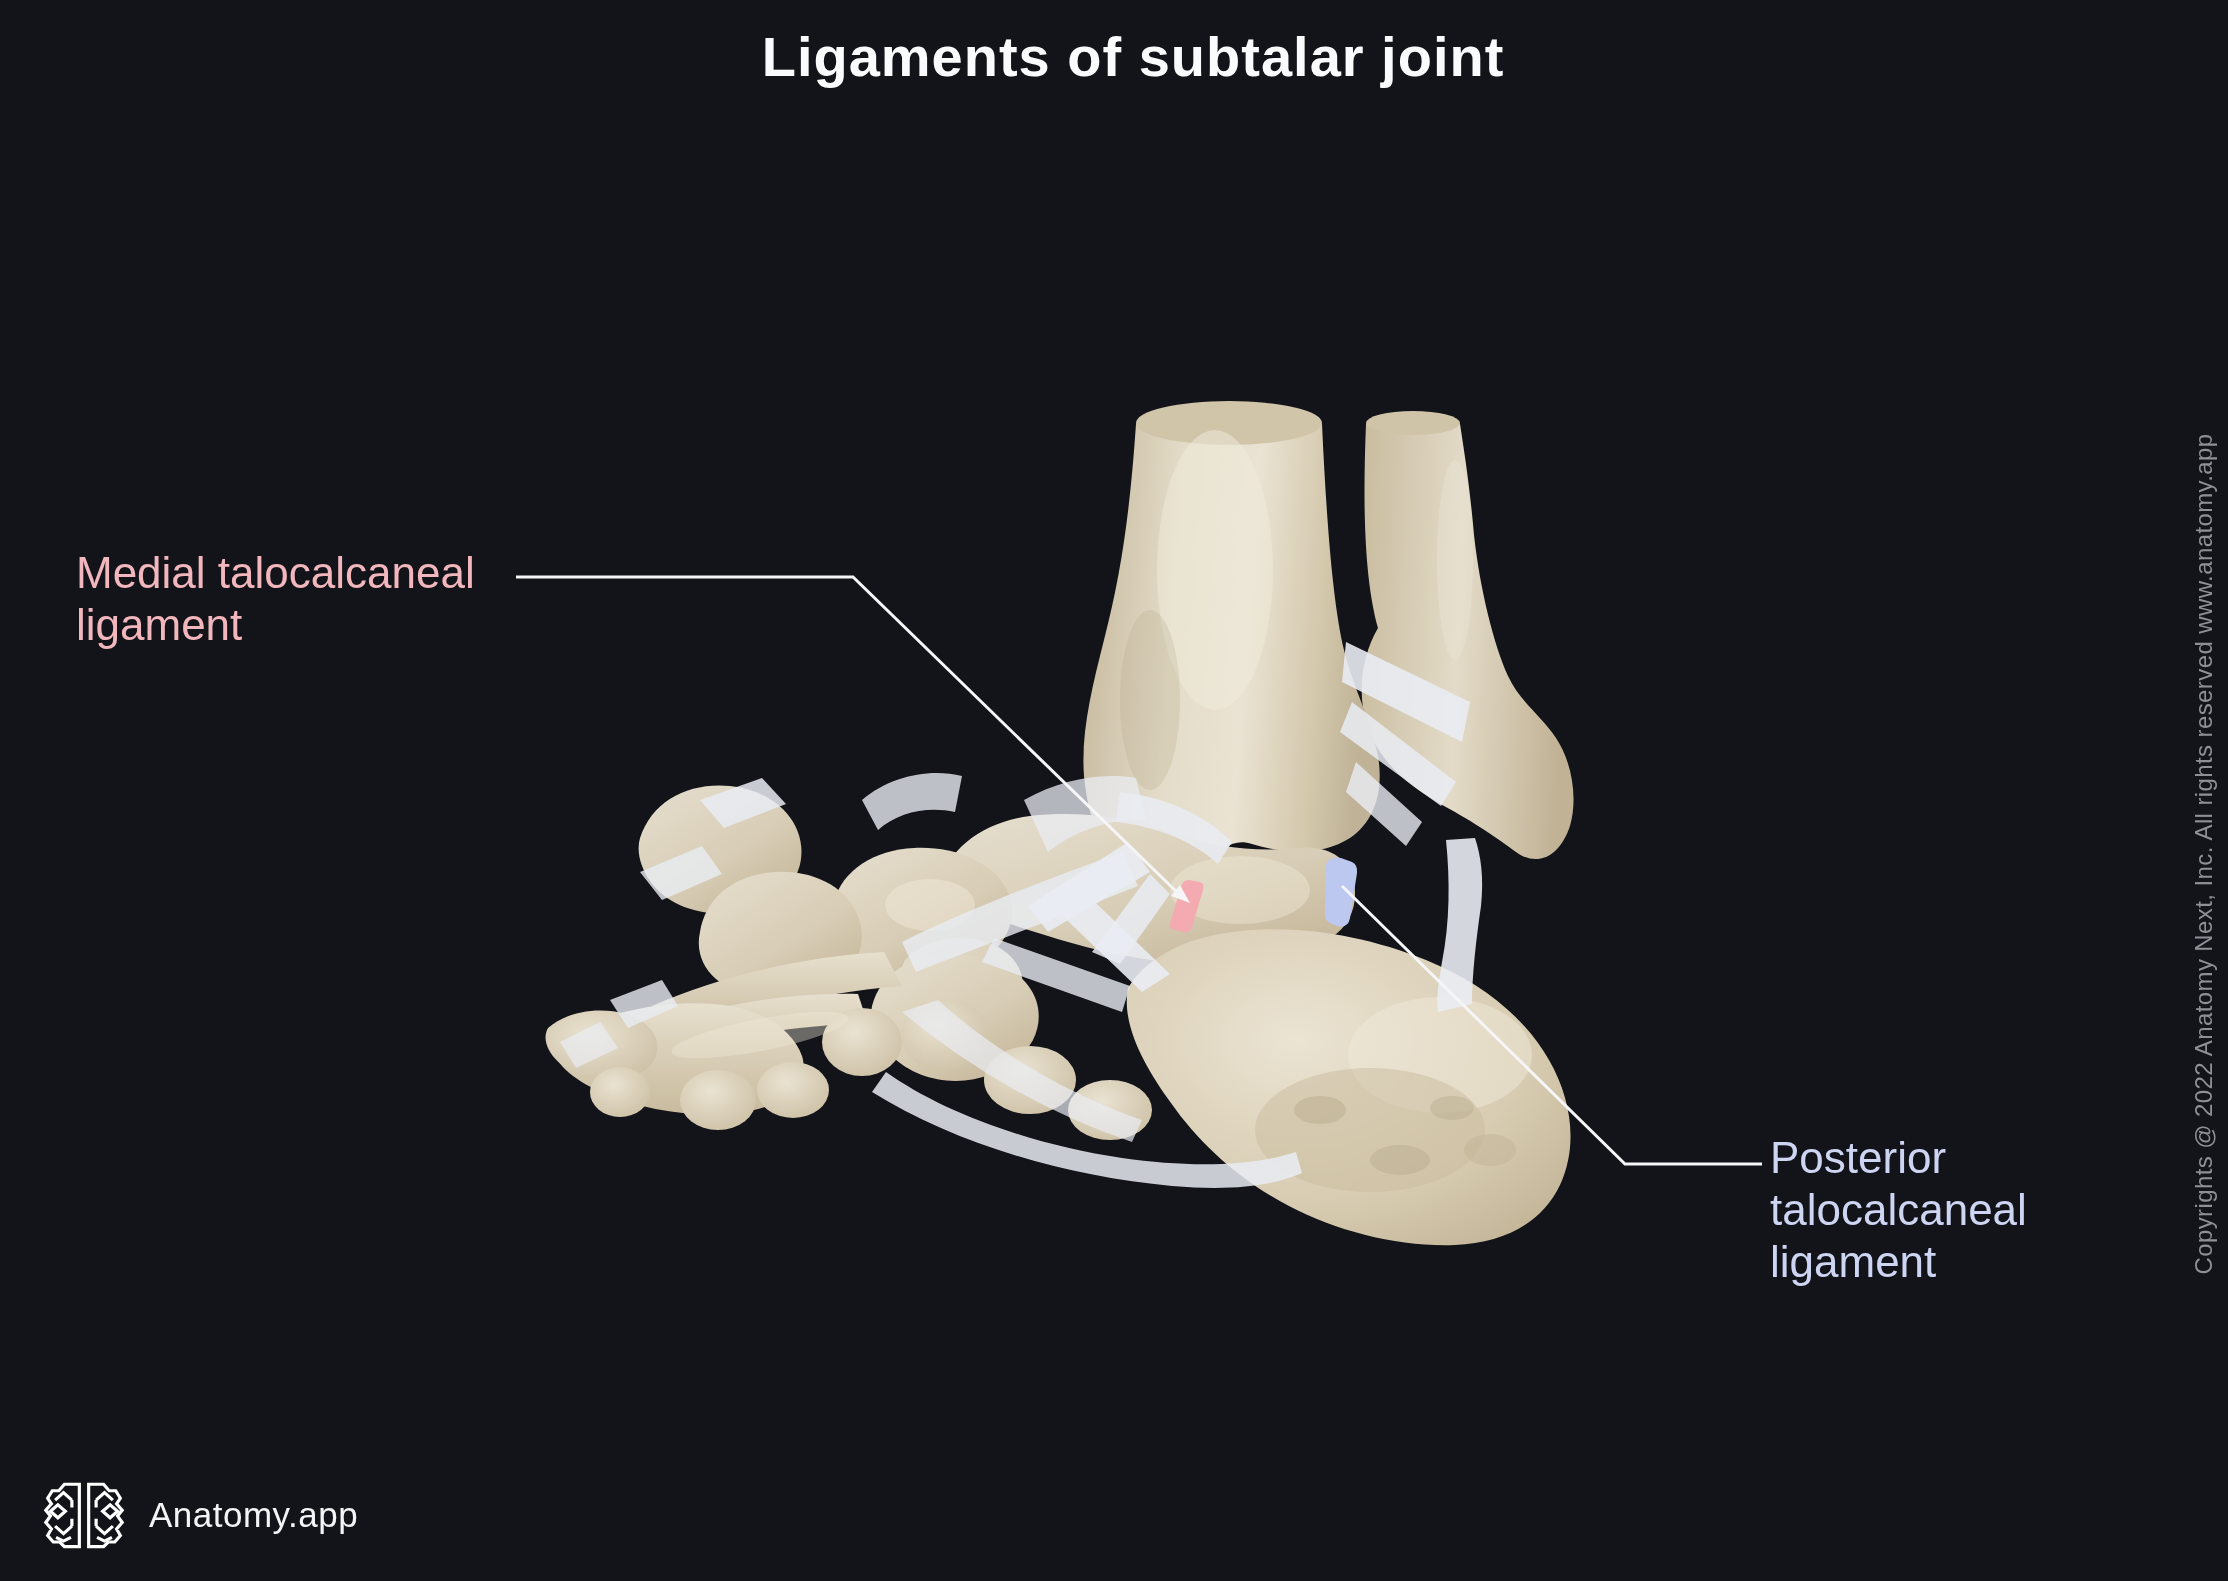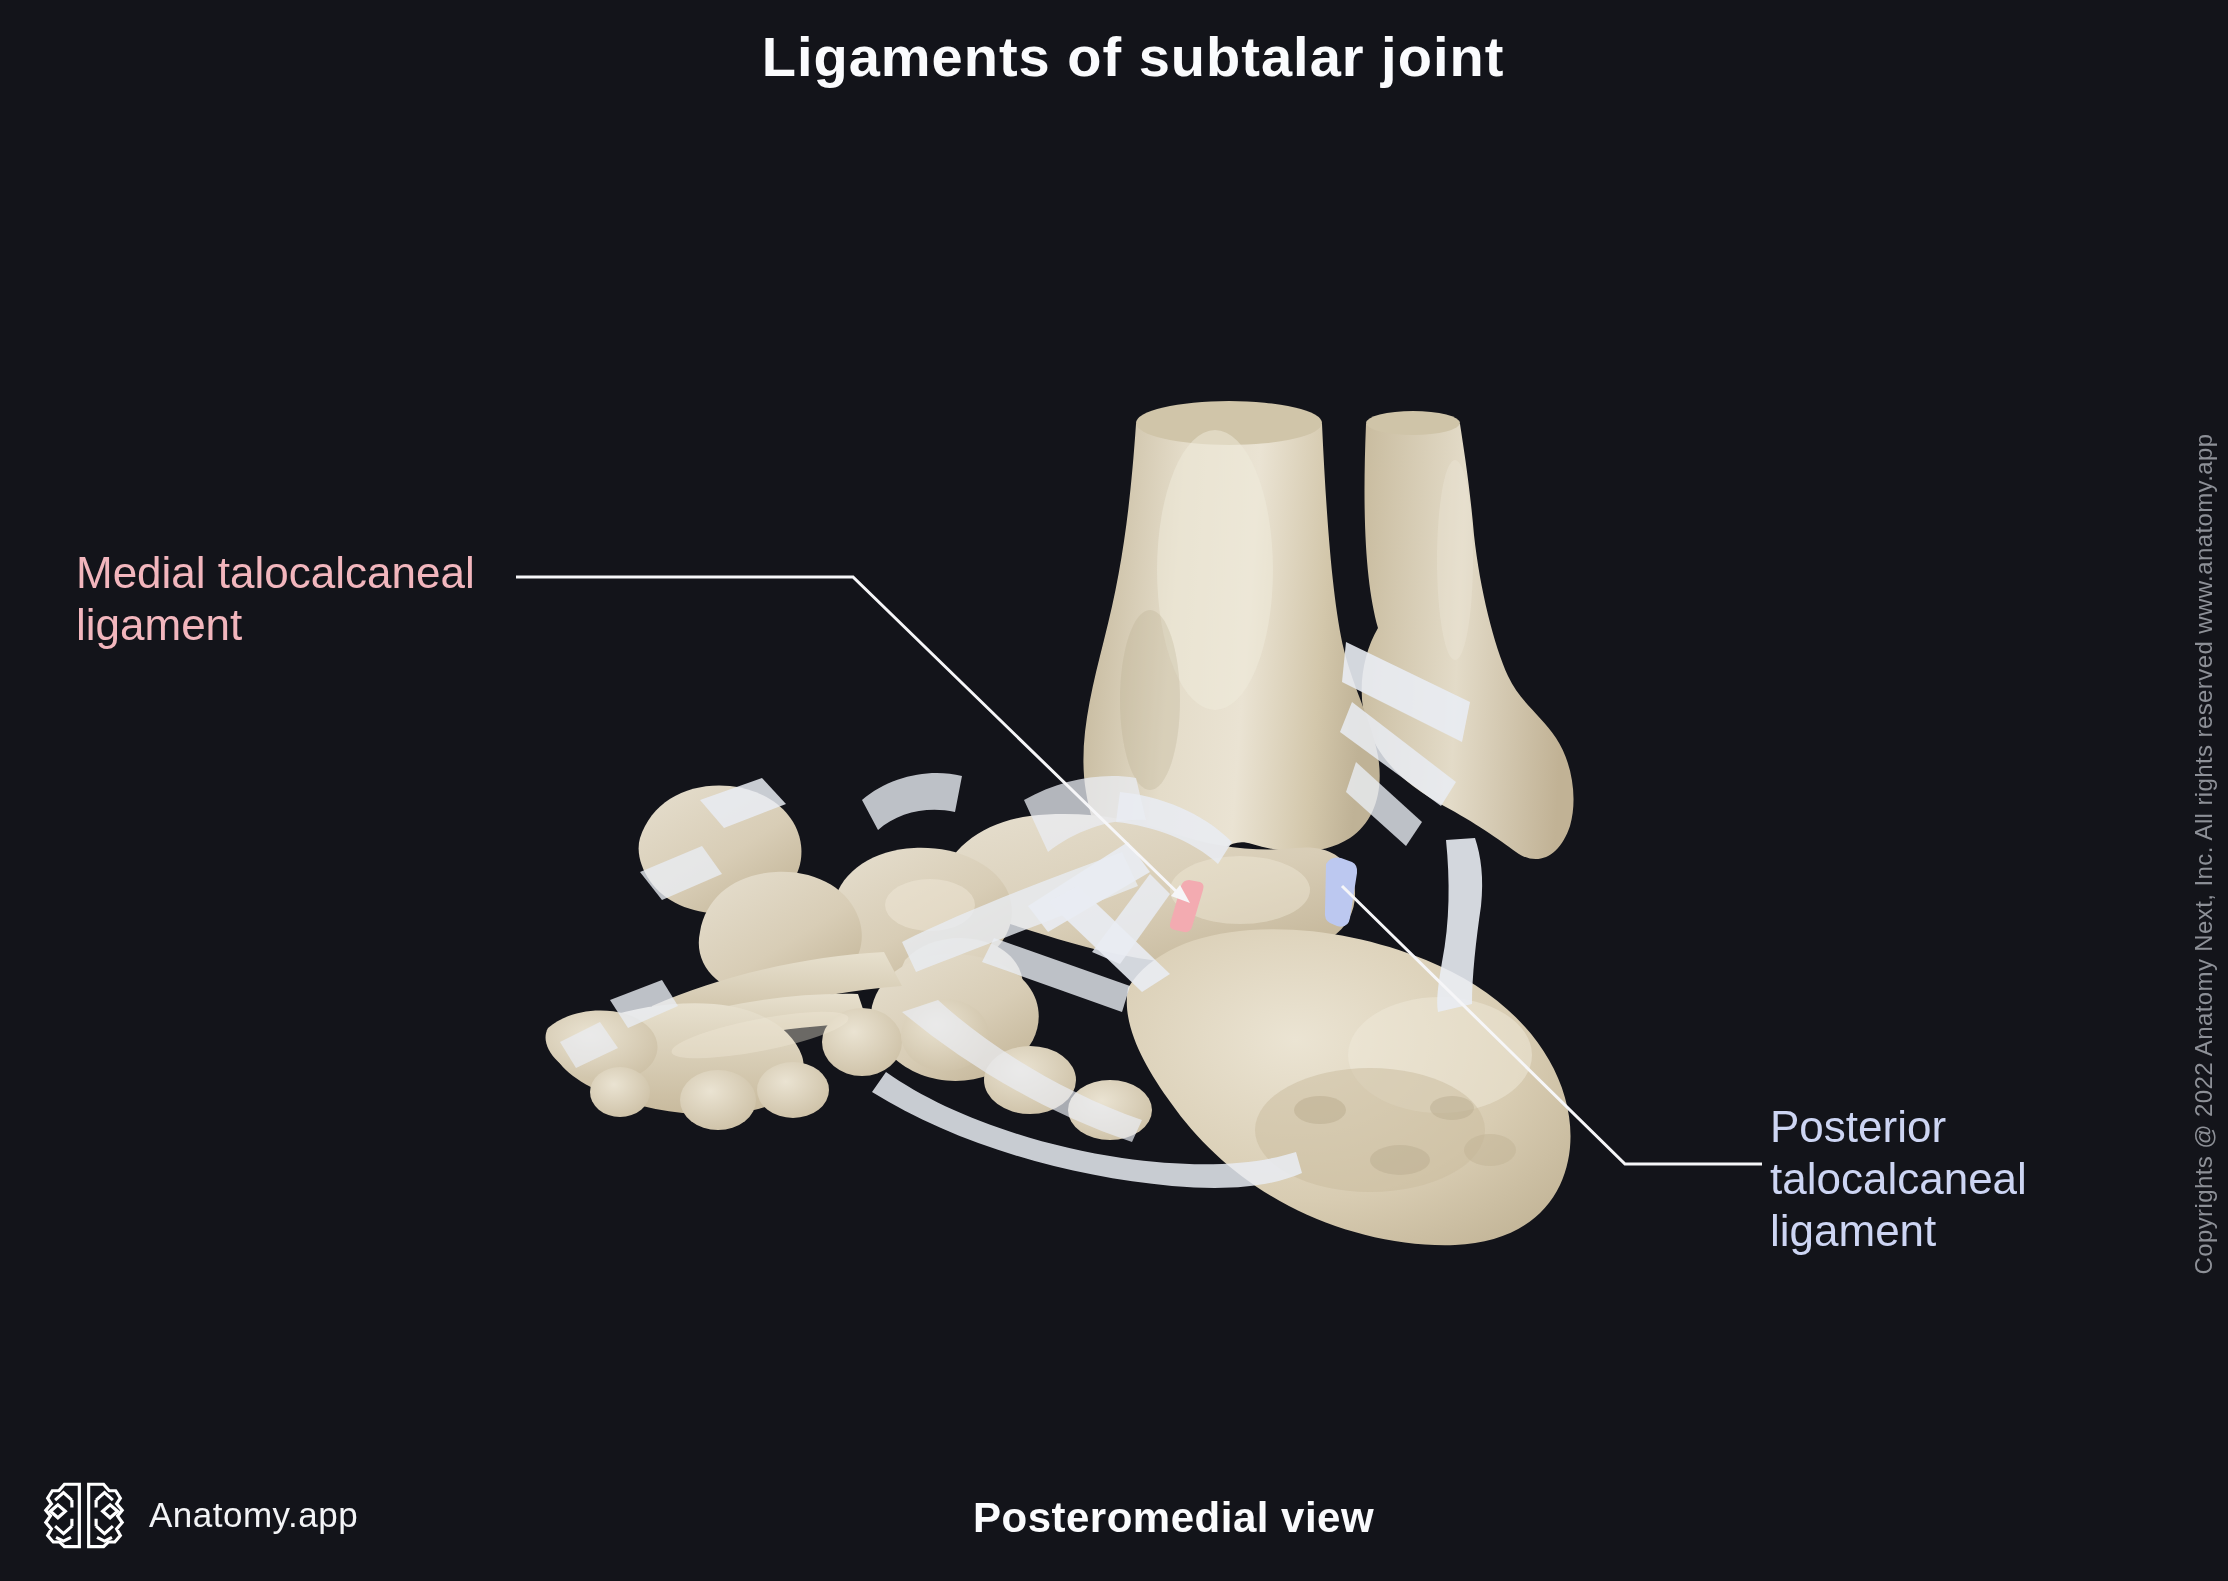--- a/index.html
+++ b/index.html
@@ -3,21 +3,21 @@
 <meta charset="utf-8">
 <style>
   html,body{margin:0;padding:0;background:#0c0d11;}
   .stage{position:relative;width:2228px;height:1581px;background:#13141a;overflow:hidden;
          font-family:"Liberation Sans",sans-serif;}
   .page-title{position:absolute;left:628px;top:24px;width:1010px;text-align:center;
               font-size:56px;font-weight:bold;color:#fafbfd;letter-spacing:1px;}
   .model-svg{position:absolute;left:0;top:0;width:2228px;height:1581px;}
   .callout{position:absolute;font-size:44px;line-height:52px;font-weight:normal;}
   .callout-left{left:76px;top:547px;text-align:left;}
-  .callout-right{left:1770px;top:1101px;text-align:left;}
+  .callout-right{left:1770px;top:1132px;text-align:left;}
   .view-label{position:absolute;left:973px;top:1494px;font-size:42px;font-weight:bold;color:#fafbfd;
               letter-spacing:0.5px;}
   .brand{position:absolute;left:43px;top:1477px;display:flex;align-items:center;gap:24px;}
   .brand-name{font-size:35px;color:#f3f4f6;font-weight:500;letter-spacing:0.5px;}
   .copyright{position:absolute;left:2204px;top:854px;transform:translate(-50%,-50%) rotate(-90deg);
              white-space:nowrap;font-size:24px;letter-spacing:0.4px;color:#8d9097;}
 </style>
 </head>
 <body>
 
@@ -175,21 +175,20 @@
     <div>Medial talocalcaneal</div>
     <div>ligament</div>
   </div>
 
   <div class="callout callout-right" style="color: rgb(205, 213, 243);">
     <div>Posterior</div>
     <div>talocalcaneal</div>
     <div>ligament</div>
   </div>
 
-  <div class="view-label">Posteromedial view</div>
 
   <div class="brand">
     <svg width="82" height="76" viewBox="0 0 88 76" fill="none" stroke="#ffffff" stroke-width="3.4" stroke-linecap="butt" stroke-linejoin="miter">
       <g id="hemi">
         <path d="M39 5 L23 5 L17 12 L10 12 L5 20 L9 26 L3 33 L8 39 L3 46 L9 53 L5 60 L11 67 L18 67 L23 72 L39 72 L39 5 Z"></path>
         <path d="M13 22 L22 14 L31 22 M31 22 L31 30"></path>
         <path d="M8 34 L16 27 L24 34 L16 41 Z"></path>
         <path d="M13 50 L22 58 L31 50 M31 50 L31 42"></path>
         <path d="M14 62 L22 66 L30 62"></path>
       </g>

